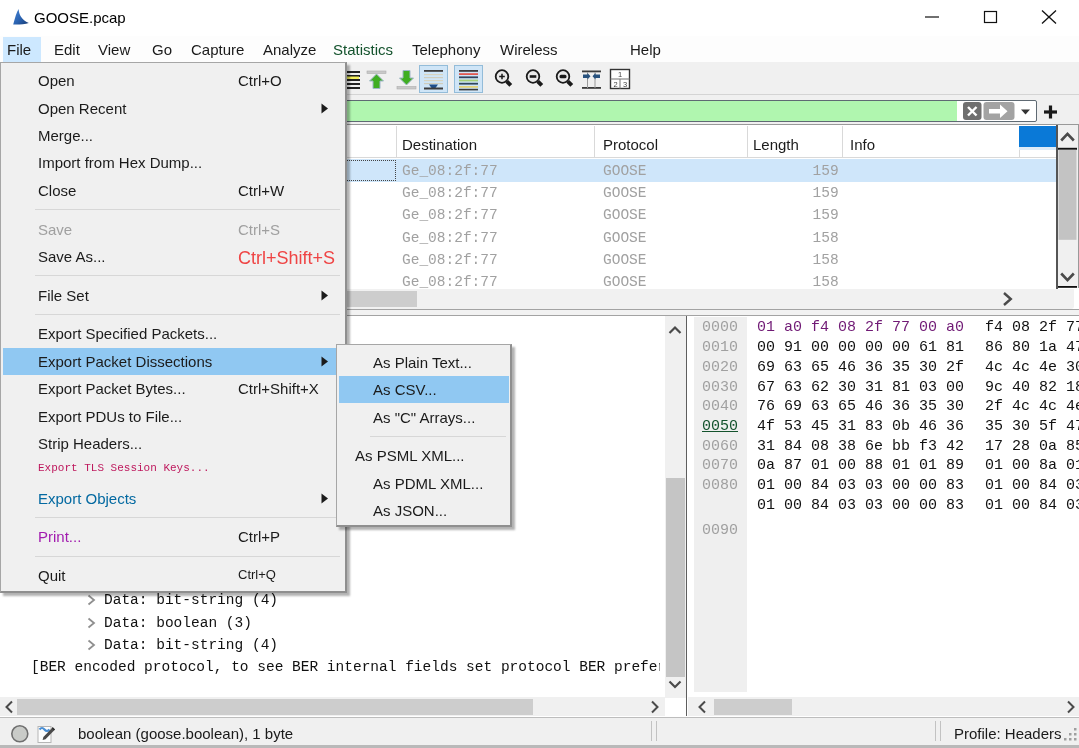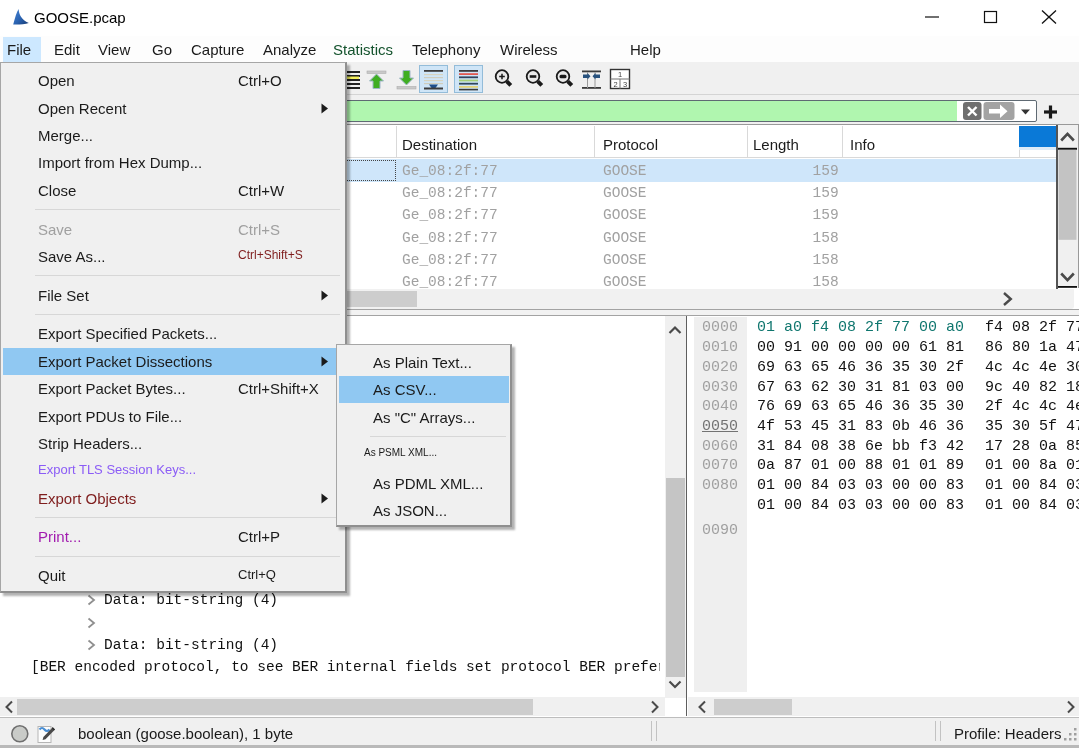--- a/index.html
+++ b/index.html
@@ -193,49 +193,50 @@
     </svg>
 <div class="abs" style="left:0;top:309px;width:1079px;height:7px;background:#f2f2f2;border-top:1px solid #a3a3a3;border-bottom:1px solid #a3a3a3;box-sizing:border-box;"></div>
 <div class="abs" style="left:0;top:316px;width:1079px;height:400px;background:#fff;"></div>
 <svg class="abs" style="left:85px;top:594.4px;" width="12" height="12" viewBox="0 0 12 12">
 <path d="M3.5,1.5 L9,6 L3.5,10.5" stroke="#8f8f8f" stroke-width="1.8" fill="none"></path>
     </svg>
 <div class="abs txt mono" style="left:104px;top:593.4px;font-size:14.5px;color:#111;width:556px;overflow:hidden;">Data: bit-string (4)</div>
 <svg class="abs" style="left:85px;top:616.7px;" width="12" height="12" viewBox="0 0 12 12">
 <path d="M3.5,1.5 L9,6 L3.5,10.5" stroke="#8f8f8f" stroke-width="1.8" fill="none"></path>
     </svg>
+<div class="abs txt mono" style="left:104px;top:615.7px;font-size:14.5px;color:#111;width:556px;overflow:hidden;">Data: boolean (3)</div>
 <svg class="abs" style="left:85px;top:638.9px;" width="12" height="12" viewBox="0 0 12 12">
 <path d="M3.5,1.5 L9,6 L3.5,10.5" stroke="#8f8f8f" stroke-width="1.8" fill="none"></path>
     </svg>
 <div class="abs txt mono" style="left:104px;top:637.9px;font-size:14.5px;color:#111;width:556px;overflow:hidden;">Data: bit-string (4)</div>
 <div class="abs txt mono" style="left:31px;top:659.9px;font-size:14.5px;color:#111;width:629px;overflow:hidden;">[BER encoded protocol, to see BER internal fields set protocol BER preferences]</div>
 <div class="abs" style="left:665px;top:316px;width:20.5px;height:382px;background:#f0f0f0;"></div>
 <div class="abs" style="left:666px;top:478px;width:18.5px;height:199px;background:#c5c5c5;"></div>
 <svg class="abs" style="left:666px;top:322px;" width="18" height="372" viewBox="0 0 18 372">
 <path d="M3.5,11 L9,5.5 L14.5,11" stroke="#4a4a4a" stroke-width="2.2" fill="none"></path>
 <path d="M3.5,359.5 L9,365 L14.5,359.5" stroke="#4a4a4a" stroke-width="2.2" fill="none"></path>
 </svg>
 <div class="abs" style="left:685.5px;top:316px;width:1.5px;height:400px;background:#5e5e5e;"></div>
 <div class="abs" style="left:694px;top:316.5px;width:52.5px;height:375px;background:#efefef;"></div>
 <div class="abs txt mono" style="left:702px;top:320.4px;font-size:15px;color:#a0a0a0;">0000</div>
-<div class="abs txt mono" style="left:757px;top:320.4px;font-size:15px;color:#0f766e;">01 a0 f4 08 2f 77 00 a0</div>
+<div class="abs txt mono" style="left:757px;top:320.4px;font-size:15px;color:#701a75;">01 a0 f4 08 2f 77 00 a0</div>
 <div class="abs txt mono" style="left:985px;top:320.4px;font-size:15px;color:#111;">f4 08 2f 77</div>
 <div class="abs txt mono" style="left:702px;top:340.1px;font-size:15px;color:#a0a0a0;">0010</div>
 <div class="abs txt mono" style="left:757px;top:340.1px;font-size:15px;color:#111;">00 91 00 00 00 00 61 81</div>
 <div class="abs txt mono" style="left:985px;top:340.1px;font-size:15px;color:#111;">86 80 1a 47</div>
 <div class="abs txt mono" style="left:702px;top:359.8px;font-size:15px;color:#a0a0a0;">0020</div>
 <div class="abs txt mono" style="left:757px;top:359.8px;font-size:15px;color:#111;">69 63 65 46 36 35 30 2f</div>
 <div class="abs txt mono" style="left:985px;top:359.8px;font-size:15px;color:#111;">4c 4c 4e 30</div>
 <div class="abs txt mono" style="left:702px;top:379.5px;font-size:15px;color:#a0a0a0;">0030</div>
 <div class="abs txt mono" style="left:757px;top:379.5px;font-size:15px;color:#111;">67 63 62 30 31 81 03 00</div>
 <div class="abs txt mono" style="left:985px;top:379.5px;font-size:15px;color:#111;">9c 40 82 18</div>
 <div class="abs txt mono" style="left:702px;top:399.2px;font-size:15px;color:#a0a0a0;">0040</div>
 <div class="abs txt mono" style="left:757px;top:399.2px;font-size:15px;color:#111;">76 69 63 65 46 36 35 30</div>
 <div class="abs txt mono" style="left:985px;top:399.2px;font-size:15px;color:#111;">2f 4c 4c 4e</div>
-<div class="abs txt mono" style="left:702px;top:418.9px;font-size:15px;color:#737373;text-decoration:underline;">0050</div>
+<div class="abs txt mono" style="left:702px;top:418.9px;font-size:15px;color:#14532d;text-decoration:underline;">0050</div>
 <div class="abs txt mono" style="left:757px;top:418.9px;font-size:15px;color:#111;">4f 53 45 31 83 0b 46 36</div>
 <div class="abs txt mono" style="left:985px;top:418.9px;font-size:15px;color:#111;">35 30 5f 47</div>
 <div class="abs txt mono" style="left:702px;top:438.6px;font-size:15px;color:#a0a0a0;">0060</div>
 <div class="abs txt mono" style="left:757px;top:438.6px;font-size:15px;color:#111;">31 84 08 38 6e bb f3 42</div>
 <div class="abs txt mono" style="left:985px;top:438.6px;font-size:15px;color:#111;">17 28 0a 85</div>
 <div class="abs txt mono" style="left:702px;top:458.3px;font-size:15px;color:#a0a0a0;">0070</div>
 <div class="abs txt mono" style="left:757px;top:458.3px;font-size:15px;color:#111;">0a 87 01 00 88 01 01 89</div>
 <div class="abs txt mono" style="left:985px;top:458.3px;font-size:15px;color:#111;">01 00 8a 01</div>
 <div class="abs txt mono" style="left:702px;top:478.0px;font-size:15px;color:#a0a0a0;">0080</div>
 <div class="abs txt mono" style="left:757px;top:478.0px;font-size:15px;color:#111;">01 00 84 03 03 00 00 83</div>
@@ -290,49 +291,49 @@
 <path d="M1.5,0.5 L8,5.5 L1.5,10.5 Z" fill="#1b1b1b"></path>
     </svg>
 <div class="abs txt sans" style="left:38px;top:128.0px;font-size:15px;color:#1b1b1b;z-index:32;">Merge...</div>
 <div class="abs txt sans" style="left:38px;top:155.4px;font-size:15px;color:#1b1b1b;z-index:32;">Import from Hex Dump...</div>
 <div class="abs txt sans" style="left:38px;top:182.8px;font-size:15px;color:#1b1b1b;z-index:32;">Close</div>
 <div class="abs txt sans" style="left:238px;top:182.8px;font-size:15px;color:#1b1b1b;z-index:32;">Ctrl+W</div>
 <div class="abs" style="left:35px;top:209.2px;width:305px;height:1px;background:#d7d7d7;z-index:31;"></div>
 <div class="abs txt sans" style="left:38px;top:221.5px;font-size:15px;color:#a0a0a0;z-index:32;">Save</div>
 <div class="abs txt sans" style="left:238px;top:221.5px;font-size:15px;color:#a0a0a0;z-index:32;">Ctrl+S</div>
 <div class="abs txt sans" style="left:38px;top:248.9px;font-size:15px;color:#1b1b1b;z-index:32;">Save As...</div>
-<div class="abs txt sans" style="left:238px;top:248.9px;font-size:12px;color:#7f1d1d;z-index:32;">Ctrl+Shift+S</div>
+<div class="abs txt sans" style="left:238px;top:248.9px;font-size:18px;color:#ef4444;z-index:32;">Ctrl+Shift+S</div>
 <div class="abs" style="left:35px;top:275.3px;width:305px;height:1px;background:#d7d7d7;z-index:31;"></div>
 <div class="abs txt sans" style="left:38px;top:287.6px;font-size:15px;color:#1b1b1b;z-index:32;">File Set</div>
 <svg class="abs" style="left:320px;top:289.6px;z-index:32;" width="9" height="11" viewBox="0 0 9 11">
 <path d="M1.5,0.5 L8,5.5 L1.5,10.5 Z" fill="#1b1b1b"></path>
     </svg>
 <div class="abs" style="left:35px;top:314.0px;width:305px;height:1px;background:#d7d7d7;z-index:31;"></div>
 <div class="abs txt sans" style="left:38px;top:326.3px;font-size:15px;color:#1b1b1b;z-index:32;">Export Specified Packets...</div>
 <div class="abs" style="left:3px;top:347.5px;width:339px;height:27.4px;background:#90c8f2;z-index:31;"></div>
 <div class="abs txt sans" style="left:38px;top:353.7px;font-size:15px;color:#1b1b1b;z-index:32;">Export Packet Dissections</div>
 <svg class="abs" style="left:320px;top:355.7px;z-index:32;" width="9" height="11" viewBox="0 0 9 11">
 <path d="M1.5,0.5 L8,5.5 L1.5,10.5 Z" fill="#1b1b1b"></path>
     </svg>
 <div class="abs txt sans" style="left:38px;top:381.1px;font-size:15px;color:#1b1b1b;z-index:32;">Export Packet Bytes...</div>
 <div class="abs txt sans" style="left:238px;top:381.1px;font-size:15px;color:#1b1b1b;z-index:32;">Ctrl+Shift+X</div>
 <div class="abs txt sans" style="left:38px;top:408.5px;font-size:15px;color:#1b1b1b;z-index:32;">Export PDUs to File...</div>
 <div class="abs txt sans" style="left:38px;top:435.9px;font-size:15px;color:#1b1b1b;z-index:32;">Strip Headers...</div>
-<div class="abs txt sans" style="left:38px;top:463.3px;font-size:13px;color:#8b5cf6;z-index:32;">Export TLS Session Keys...</div>
-<div class="abs txt sans" style="left:38px;top:490.7px;font-size:15px;color:#7f1d1d;z-index:32;">Export Objects</div>
+<div class="abs txt sans" style="left:38px;top:463.3px;font-size:11px;color:#be185d;z-index:32;font-family:Liberation Mono, monospace;">Export TLS Session Keys...</div>
+<div class="abs txt sans" style="left:38px;top:490.7px;font-size:15px;color:#0369a1;z-index:32;">Export Objects</div>
 <svg class="abs" style="left:320px;top:492.7px;z-index:32;" width="9" height="11" viewBox="0 0 9 11">
 <path d="M1.5,0.5 L8,5.5 L1.5,10.5 Z" fill="#1b1b1b"></path>
     </svg>
 <div class="abs" style="left:35px;top:517.1px;width:305px;height:1px;background:#d7d7d7;z-index:31;"></div>
 <div class="abs txt sans" style="left:38px;top:529.4px;font-size:15px;color:#a21caf;z-index:32;">Print...</div>
 <div class="abs txt sans" style="left:238px;top:529.4px;font-size:15px;color:#1b1b1b;z-index:32;">Ctrl+P</div>
 <div class="abs" style="left:35px;top:555.8px;width:305px;height:1px;background:#d7d7d7;z-index:31;"></div>
 <div class="abs txt sans" style="left:38px;top:568.1px;font-size:15px;color:#1b1b1b;z-index:32;">Quit</div>
 <div class="abs txt sans" style="left:238px;top:568.1px;font-size:13px;color:#1b1b1b;z-index:32;">Ctrl+Q</div>
 <div class="abs" style="left:336px;top:343.5px;width:176px;height:183px;background:#f0f0f0;border:1px solid #a6a6a6;border-right:2px solid #8f8f8f;border-bottom:2px solid #8f8f8f;box-sizing:border-box;box-shadow:3px 3px 2px rgba(0,0,0,0.30);z-index:40;"></div>
 <div class="abs txt sans" style="left:373px;top:354.7px;font-size:15px;color:#1b1b1b;z-index:42;">As Plain Text...</div>
 <div class="abs" style="left:339px;top:375.9px;width:169.5px;height:27.4px;background:#90c8f2;z-index:41;"></div>
 <div class="abs txt sans" style="left:373px;top:382.1px;font-size:15px;color:#1b1b1b;z-index:42;">As CSV...</div>
 <div class="abs txt sans" style="left:373px;top:409.5px;font-size:15px;color:#1b1b1b;z-index:42;">As "C" Arrays...</div>
 <div class="abs" style="left:370px;top:435.9px;width:136px;height:1px;background:#d7d7d7;z-index:41;"></div>
-<div class="abs txt sans" style="left:364px;top:448.2px;font-size:10px;color:#1b1b1b;z-index:42;">As PSML XML...</div>
+<div class="abs txt sans" style="left:355px;top:448.2px;font-size:15px;color:#1b1b1b;z-index:42;">As PSML XML...</div>
 <div class="abs txt sans" style="left:373px;top:475.6px;font-size:15px;color:#1b1b1b;z-index:42;">As PDML XML...</div>
 <div class="abs txt sans" style="left:373px;top:503.0px;font-size:15px;color:#1b1b1b;z-index:42;">As JSON...</div>
 </div>
 </body></html>

